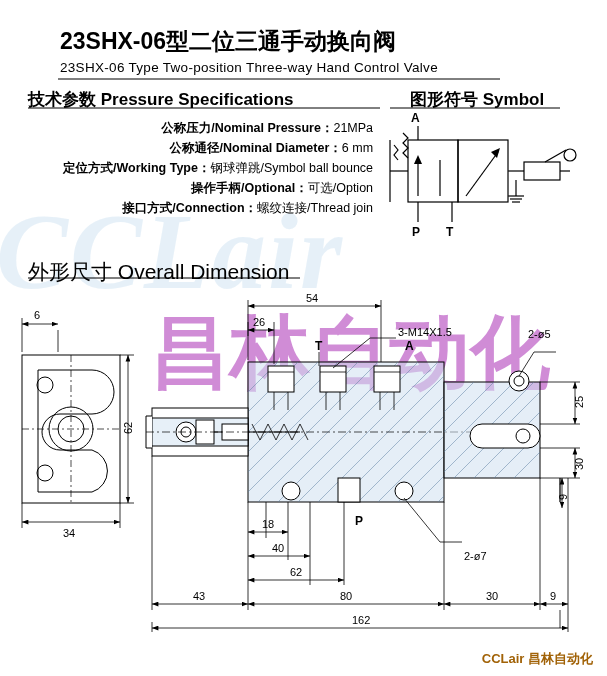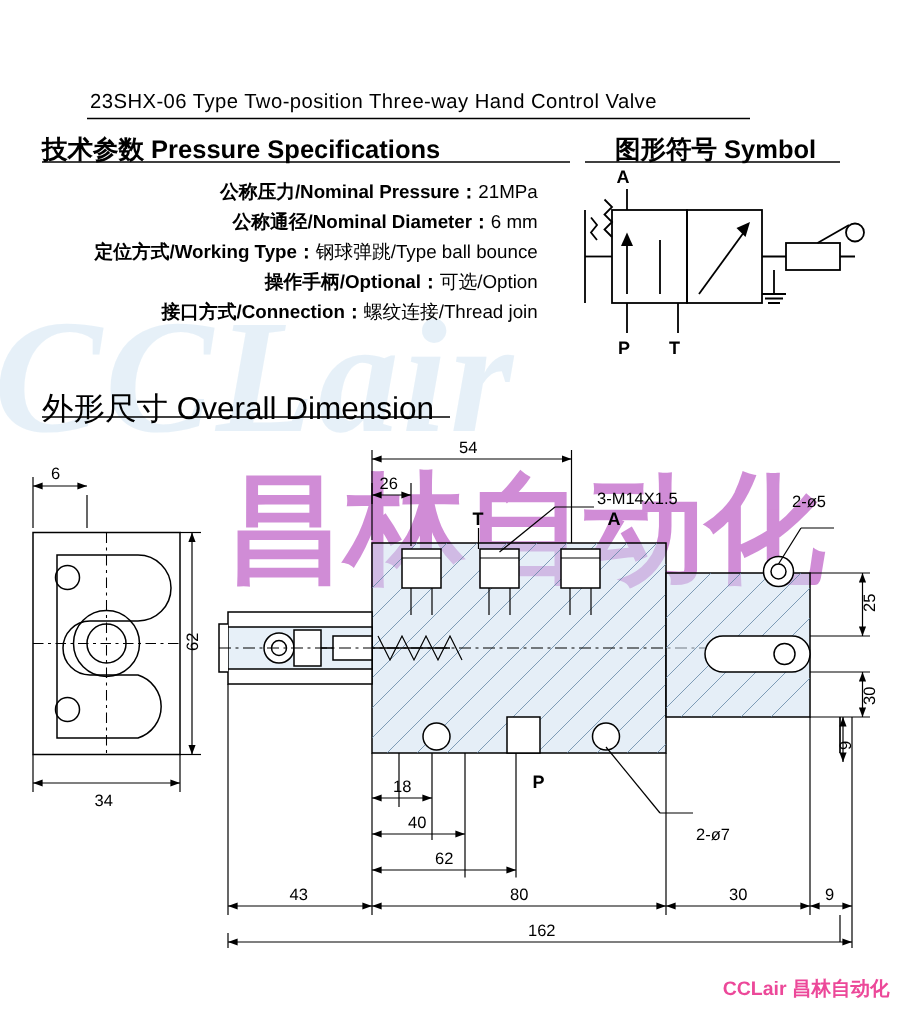--- a/index.html
+++ b/index.html
@@ -70,56 +70,57 @@
   .spec-list{
     position:absolute;left:63px;top:118px;
     font-size:12.5px;
     line-height:20px;
     text-align:right;
   }
   .spec-list .row{white-space:nowrap;}
   .spec-list .k{font-weight:bold;}
   .footer{
     position:absolute;right:14px;bottom:8px;
-    font-size:13px;font-weight:bold;color:#ec4899;
+    font-size:13px;font-weight:bold;color:#a16207;
     white-space:nowrap;
   }
 
   
   .layer{position:absolute;left:0;top:0;z-index:2;}
   .lbl{font-family:"Liberation Sans", sans-serif;font-size:11px;fill:#000;}
   .lbl-b{font-family:"Liberation Sans", sans-serif;font-size:12px;font-weight:bold;fill:#000;}
 </style>
 </head>
 <body>
 
 <div class="page">
 
   <div class="watermark">
     <div class="wm-text">CCLair</div>
     <div class="wm-sub">昌林自动化</div>
   </div>
 
+  <div class="title-cn">23SHX-06型二位三通手动换向阀</div>
   <div class="title-en">23SHX-06 Type Two-position Three-way Hand Control Valve</div>
 
   <svg class="layer" width="607" height="676">
     <line x1="58" y1="79" x2="500" y2="79" stroke="#000" stroke-width="1"></line>
     <line x1="28" y1="108" x2="380" y2="108" stroke="#000" stroke-width="1"></line>
     <line x1="390" y1="108" x2="560" y2="108" stroke="#000" stroke-width="1"></line>
     <line x1="28" y1="278" x2="300" y2="278" stroke="#000" stroke-width="1"></line>
   </svg>
 
   <div class="sec-spec">技术参数 Pressure Specifications</div>
   <div class="sec-symbol">图形符号 Symbol</div>
   <div class="sec-dim">外形尺寸 Overall Dimension</div>
 
   <div class="spec-list">
     <div class="row"><span class="k">公称压力/Nominal Pressure：</span><span>21MPa</span></div>
     <div class="row"><span class="k">公称通径/Nominal Diameter：</span><span>6 mm</span></div>
-    <div class="row"><span class="k">定位方式/Working Type：</span><span>钢球弹跳/Type ball bounce</span></div>
+    <div class="row"><span class="k">定位方式/Working Type：</span><span>钢球弹跳/Symbol ball bounce</span></div>
     <div class="row"><span class="k">操作手柄/Optional：</span><span>可选/Option</span></div>
     <div class="row"><span class="k">接口方式/Connection：</span><span>螺纹连接/Thread join</span></div>
   </div>
 
   <svg class="layer" width="607" height="676">
     <g stroke="#000" fill="none" stroke-width="1.2">
 
       <rect x="408" y="140" width="50" height="62"></rect>
       <rect x="458" y="140" width="50" height="62"></rect>
 

